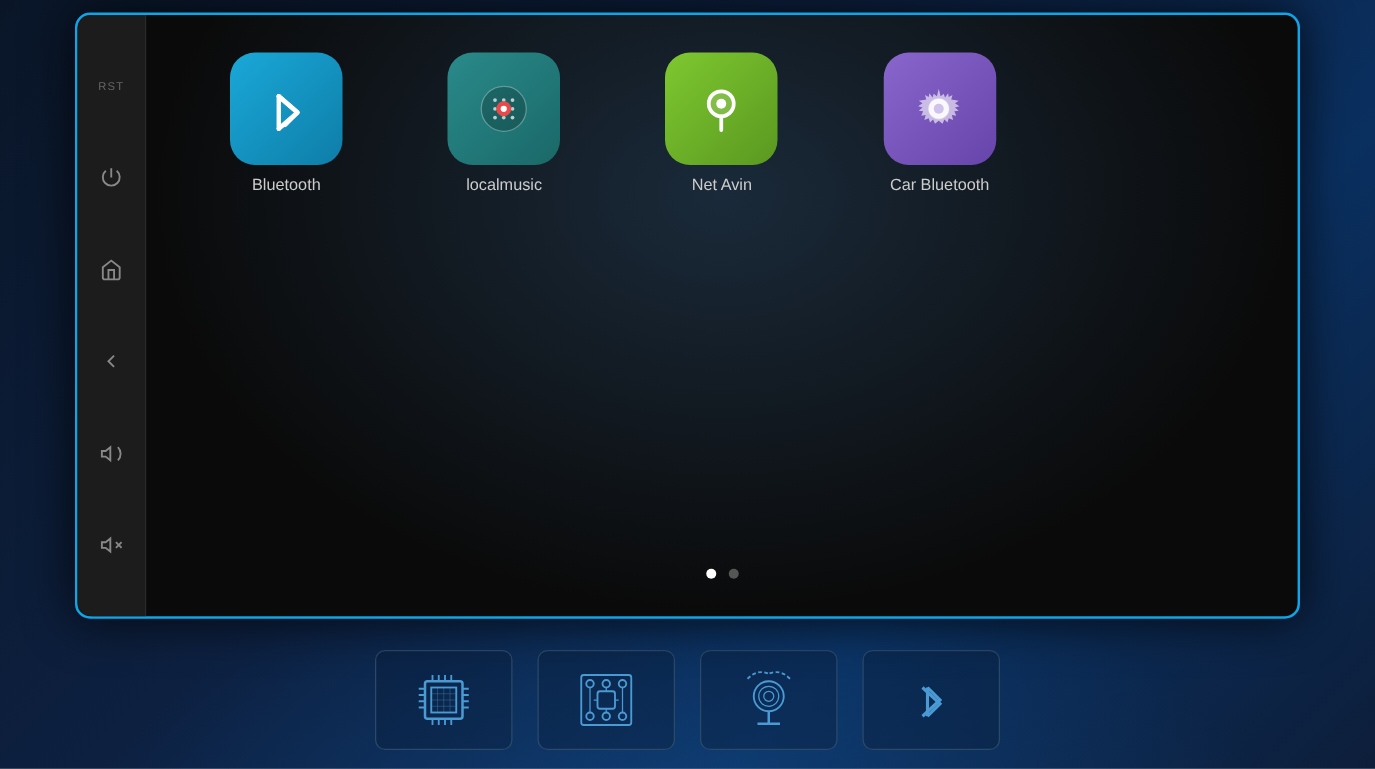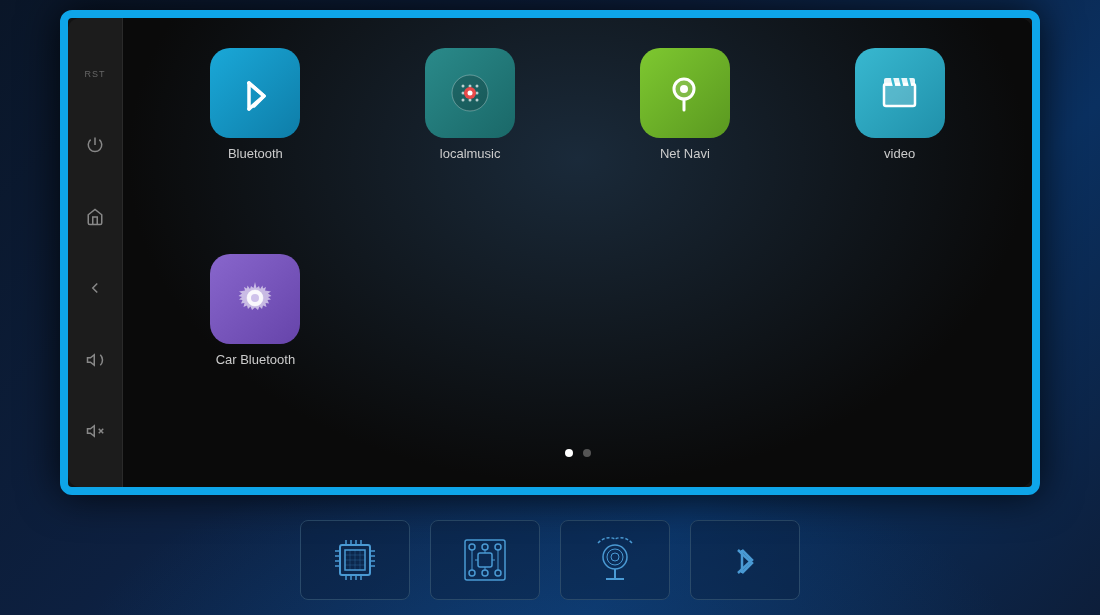--- a/index.html
+++ b/index.html
@@ -27,21 +27,21 @@
     
     .head-unit-outer {
       position: absolute;
       top: 10px;
       left: 60px;
       right: 60px;
       bottom: 120px;
       background: #1a1a1a;
       border-radius: 12px;
       box-shadow: 0 0 40px rgba(0,0,0,0.8), inset 0 0 10px rgba(0,0,0,0.5);
-      border: 8px solid #0ea5e9;
+      border: 2px solid #0ea5e9;
     }
 
     
     .side-panel {
       position: absolute;
       left: 0;
       top: 0;
       bottom: 0;
       width: 55px;
       background: #1c1c1c;
@@ -90,21 +90,21 @@
       background: radial-gradient(ellipse at 50% 30%, #1a2a3a 0%, #0a0a0a 70%);
       display: flex;
       flex-direction: column;
       align-items: center;
       padding: 30px 40px 20px;
     }
 
     
     .app-grid {
       display: grid;
-      grid-template-columns: repeat(4, 1fr);
+      grid-template-columns: repeat(5, 1fr);
       gap: 20px 30px;
       width: 100%;
       flex: 1;
     }
 
     .app-item {
       display: flex;
       flex-direction: column;
       align-items: center;
       gap: 8px;
@@ -354,37 +354,23 @@
         <div class="app-item">
           <div class="app-icon icon-netnavi">
             <svg viewBox="0 0 55 55" fill="none">
 
               <circle cx="27" cy="23" r="10" fill="none" stroke="white" stroke-width="3"></circle>
               <circle cx="27" cy="23" r="4" fill="white"></circle>
               <path d="M27 33 Q27 33 27 44" stroke="white" stroke-width="3" stroke-linecap="round"></path>
               <circle cx="27" cy="23" r="10" fill="rgba(255,255,255,0.15)"></circle>
             </svg>
           </div>
-          <span class="app-label">Net Navi</span>
+          <span class="app-label">Net Avin</span>
         </div>
 
-        <div class="app-item">
-          <div class="app-icon icon-video">
-            <svg viewBox="0 0 55 55" fill="none">
-
-              <rect x="12" y="18" width="31" height="22" rx="2" fill="rgba(255,255,255,0.2)" stroke="white" stroke-width="2.5"></rect>
-
-              <rect x="12" y="12" width="31" height="8" rx="2" fill="white" opacity="0.9"></rect>
-              <line x1="20" y1="12" x2="22" y2="20" stroke="#38b8d0" stroke-width="2.5"></line>
-              <line x1="28" y1="12" x2="30" y2="20" stroke="#38b8d0" stroke-width="2.5"></line>
-              <line x1="36" y1="12" x2="38" y2="20" stroke="#38b8d0" stroke-width="2.5"></line>
-            </svg>
-          </div>
-          <span class="app-label">video</span>
-        </div>
 
 
 
 
         <div class="app-item">
           <div class="app-icon icon-carsettings">
             <svg viewBox="0 0 55 55" fill="none">
 
               <circle cx="27" cy="27" r="8" fill="rgba(255,255,255,0.9)" stroke="rgba(255,255,255,0.5)" stroke-width="1"></circle>
               <circle cx="27" cy="27" r="4" fill="#8866cc"></circle>

